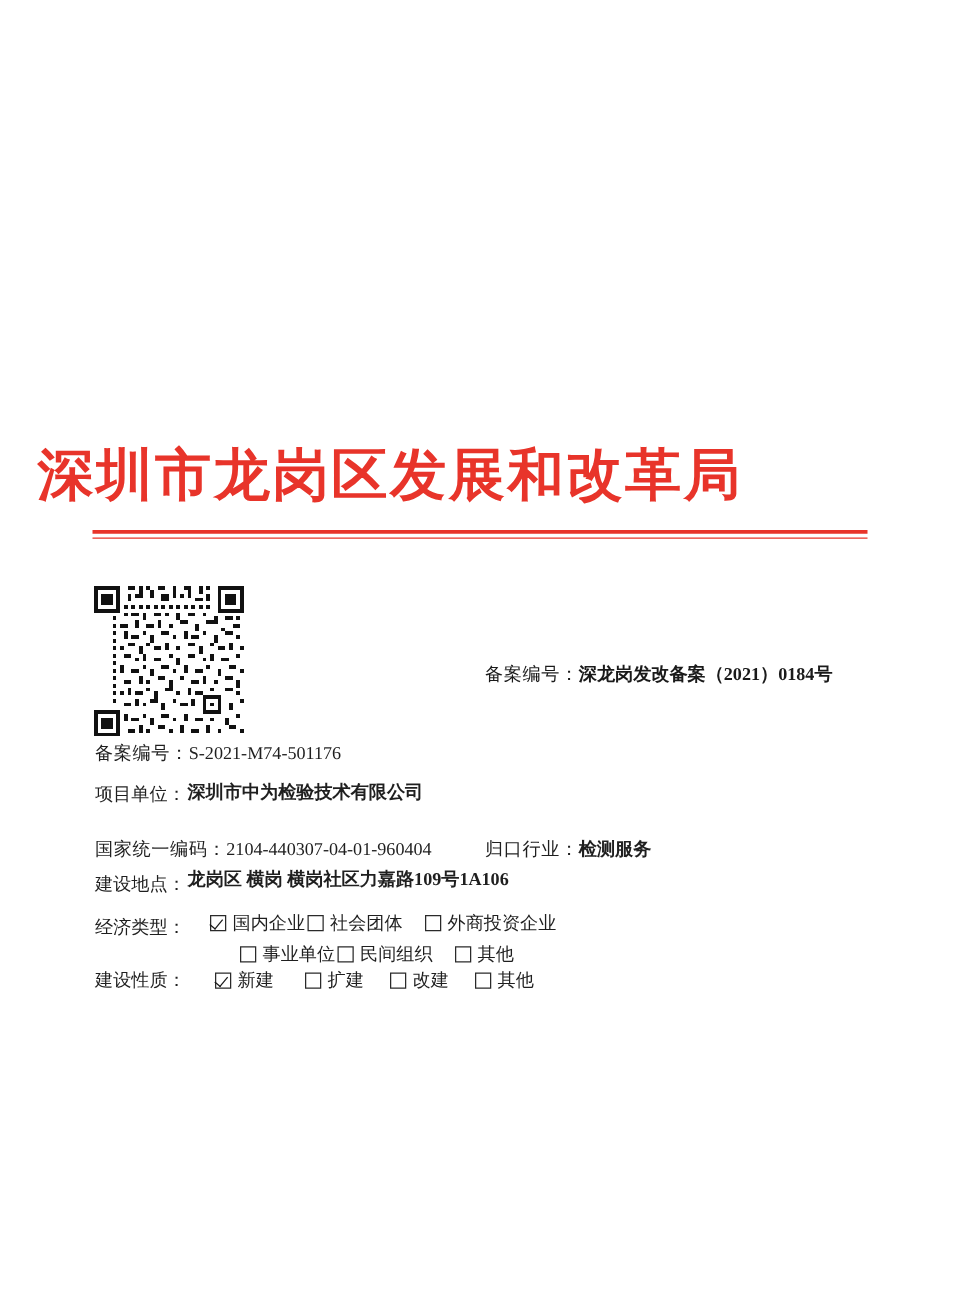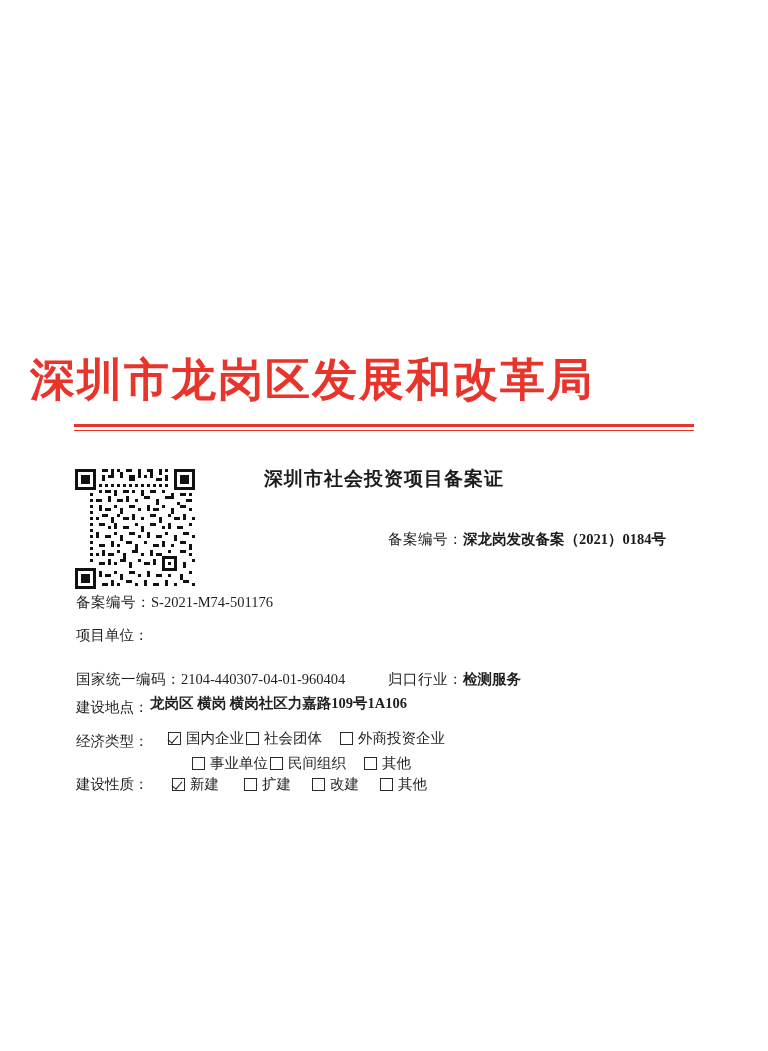--- a/index.html
+++ b/index.html
@@ -184,21 +184,20 @@
 
 <div class="page">
 
   <div class="doc-title">深圳市龙岗区发展和改革局</div>
 
   <div class="rule-wrap">
     <div class="rule-thick"></div>
     <div class="rule-thin"></div>
   </div>
 
-  <div class="sub-title">深圳市社会投资项目备案证</div>
 
   <div class="qr">
     <svg width="126" height="126" viewBox="0 0 42 42" shape-rendering="crispEdges" aria-hidden="true">
       <rect width="42" height="42" fill="#ffffff"></rect>
       <g fill="#111111">
 
         <rect x="1" y="1" width="7" height="1"></rect>
           <rect x="1" y="2" width="1" height="5"></rect>
         <rect x="7" y="2" width="1" height="5"></rect>
           <rect x="1" y="7" width="7" height="1"></rect>
@@ -394,20 +393,21 @@
   <div class="record-no">
     <span class="label">备案编号：</span><span class="value">深龙岗发改备案（2021）0184号</span>
   </div>
 
   <div class="field row-code">
     <span class="label">备案编号：</span><span class="value">S-2021-M74-501176</span>
   </div>
 
 
   <div class="field row-unit">项目单位：</div>
+  <div class="field row-unit-val">深圳市中为检验技术有限公司</div>
 
   <div class="field row-natcode">
     <span class="label">国家统一编码：</span><span class="value">2104-440307-04-01-960404</span>
   </div>
 
   <div class="field row-industry">
     <span class="label">归口行业：</span><span class="value value-bold">检测服务</span>
   </div>
 
   <div class="field row-addr-label">建设地点：</div>

